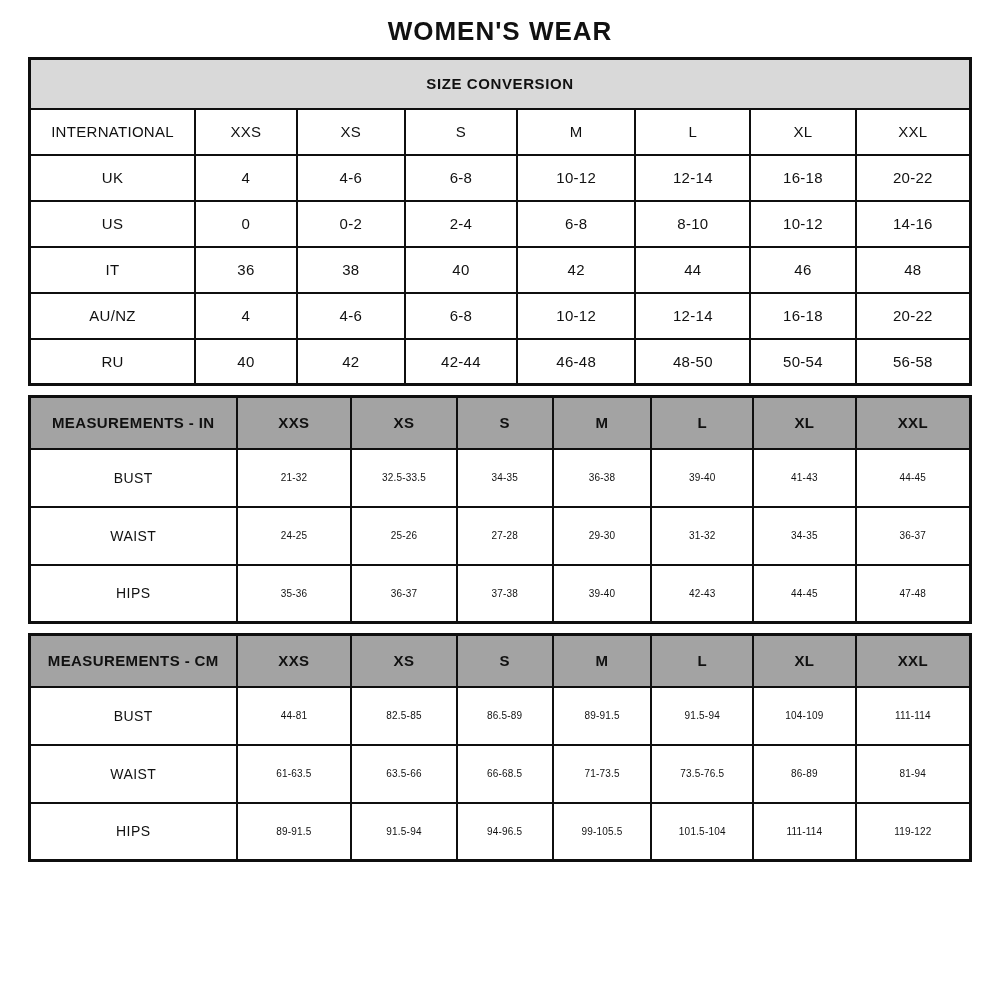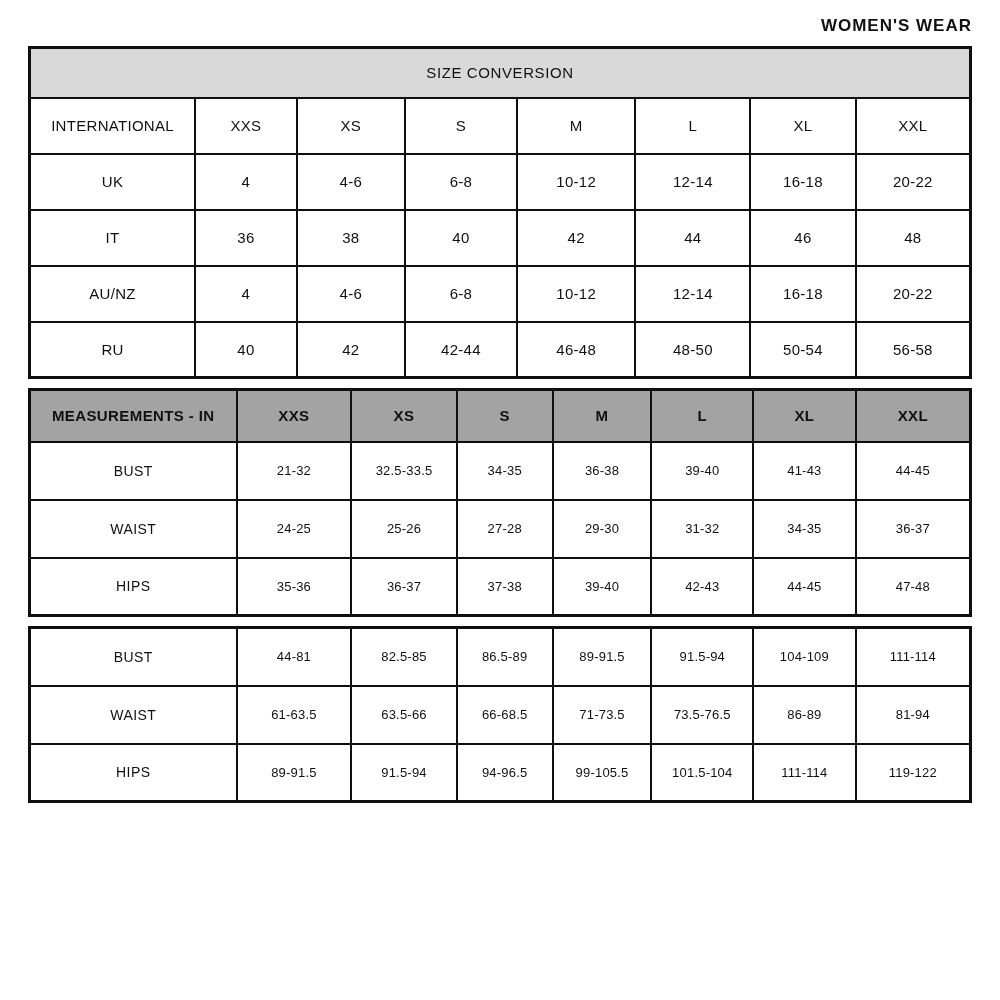--- a/index.html
+++ b/index.html
@@ -11,61 +11,61 @@
   }
   .page {
     width: 1000px;
     height: 1000px;
     box-sizing: border-box;
     padding: 10px 28px 0 28px;
     overflow: hidden;
     background: #ffffff;
   }
   .title {
-    text-align: right;
-    font-size: 17px;
+    text-align: center;
+    font-size: 26px;
     font-weight: 700;
     letter-spacing: 1px;
     padding: 6px 0 10px 0;
   }
   table.tbl {
     width: 100%;
     border-collapse: collapse;
     table-layout: fixed;
     border: 3px solid #0f0f0f;
     margin-bottom: 9px;
   }
   table.tbl td {
     border: 2px solid #0f0f0f;
     text-align: center;
     vertical-align: middle;
     padding: 2px;
     overflow: hidden;
   }
   
-  .t1 tr { height: 56px; }
+  .t1 tr { height: 46px; }
   .t1 tr.band { height: 50px; }
   .t1 td { font-size: 15px; letter-spacing: 0.3px; }
   td.band-cell {
     background: #d9d9d9;
-    font-weight: 400;
+    font-weight: 700;
     font-size: 15px;
     letter-spacing: 0.6px;
   }
   
   .t2 tr, .t3 tr { height: 58px; }
   .t2 tr.hdr, .t3 tr.hdr { height: 52px; }
   .t2 td.hdr-cell, .t3 td.hdr-cell {
     background: #a3a3a3;
     font-weight: 700;
     font-size: 15px;
     letter-spacing: 0.4px;
   }
   .t2 td.lab, .t3 td.lab { font-size: 14px; letter-spacing: 0.4px; }
-  .t2 td.val, .t3 td.val { font-size: 13px; letter-spacing: 0.2px; }
+  .t2 td.val, .t3 td.val { font-size: 10px; letter-spacing: 0.2px; }
 </style>
 </head>
 <body>
 
 <div class="page">
 
   <div class="title">WOMEN'S WEAR</div>
 
   <table class="tbl t1">
     <colgroup>
@@ -94,20 +94,30 @@
         </tr>
         <tr>
           <td>UK</td>
           <td>4</td>
           <td>4-6</td>
           <td>6-8</td>
           <td>10-12</td>
           <td>12-14</td>
           <td>16-18</td>
           <td>20-22</td>
+        </tr>
+        <tr>
+          <td>US</td>
+          <td>0</td>
+          <td>0-2</td>
+          <td>2-4</td>
+          <td>6-8</td>
+          <td>8-10</td>
+          <td>10-12</td>
+          <td>14-16</td>
         </tr>
         <tr>
           <td>IT</td>
           <td>36</td>
           <td>38</td>
           <td>40</td>
           <td>42</td>
           <td>44</td>
           <td>46</td>
           <td>48</td>
@@ -195,20 +205,30 @@
       <col style="width:22.0%">
         <col style="width:12.2%">
         <col style="width:11.2%">
         <col style="width:10.2%">
       <col style="width:10.5%">
         <col style="width:10.8%">
         <col style="width:10.9%">
         <col style="width:12.2%">
     </colgroup>
     <tbody>
+        <tr class="hdr">
+          <td class="hdr-cell">MEASUREMENTS - CM</td>
+          <td class="hdr-cell">XXS</td>
+          <td class="hdr-cell">XS</td>
+          <td class="hdr-cell">S</td>
+          <td class="hdr-cell">M</td>
+          <td class="hdr-cell">L</td>
+          <td class="hdr-cell">XL</td>
+          <td class="hdr-cell">XXL</td>
+        </tr>
         <tr>
           <td class="lab">BUST</td>
           <td class="val">44-81</td>
           <td class="val">82.5-85</td>
           <td class="val">86.5-89</td>
           <td class="val">89-91.5</td>
           <td class="val">91.5-94</td>
           <td class="val">104-109</td>
           <td class="val">111-114</td>
         </tr>

